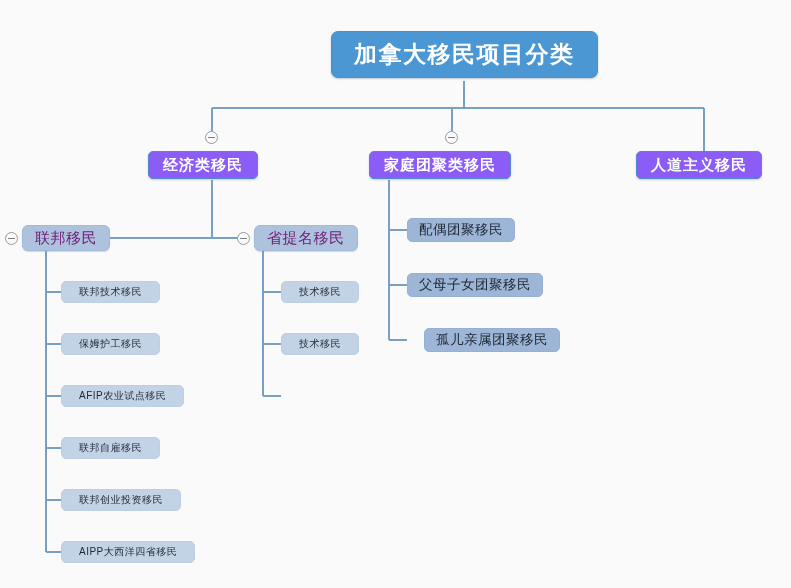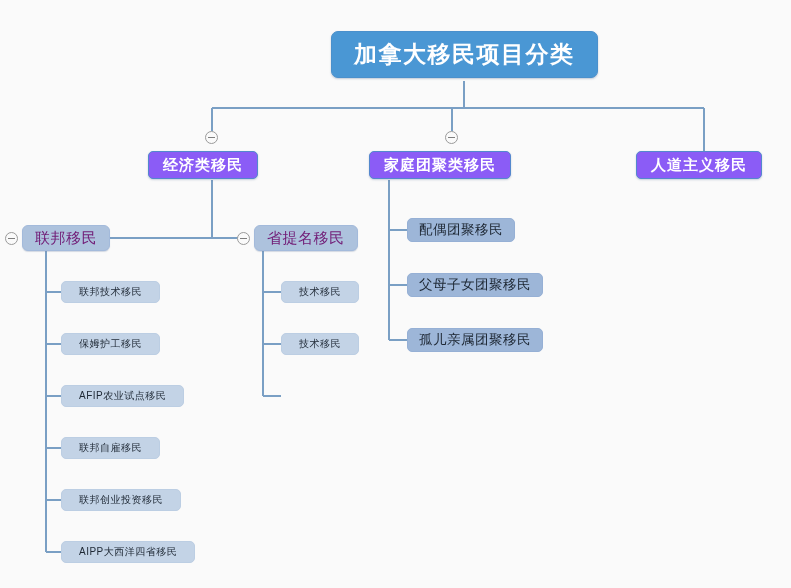--- a/index.html
+++ b/index.html
@@ -168,15 +168,15 @@
   <div class="node lvl4" style="left:61px;top:385px;">AFIP农业试点移民</div>
   <div class="node lvl4" style="left:61px;top:437px;">联邦自雇移民</div>
   <div class="node lvl4" style="left:61px;top:489px;">联邦创业投资移民</div>
   <div class="node lvl4" style="left:61px;top:541px;">AIPP大西洋四省移民</div>
 
   <div class="node lvl4" style="left:281px;top:281px;">技术移民</div>
   <div class="node lvl4" style="left:281px;top:333px;">技术移民</div>
 
   <div class="node lvl3b" style="left:407px;top:218px;text-align:right;">配偶团聚移民</div>
   <div class="node lvl3b" style="left:407px;top:273px;">父母子女团聚移民</div>
-  <div class="node lvl3b" style="left:407px;top:328px;">孤儿亲属团聚移民</div>
+  <div class="node lvl3b" style="left:424px;top:328px;">孤儿亲属团聚移民</div>
 
 </div>
 
 </body></html>

